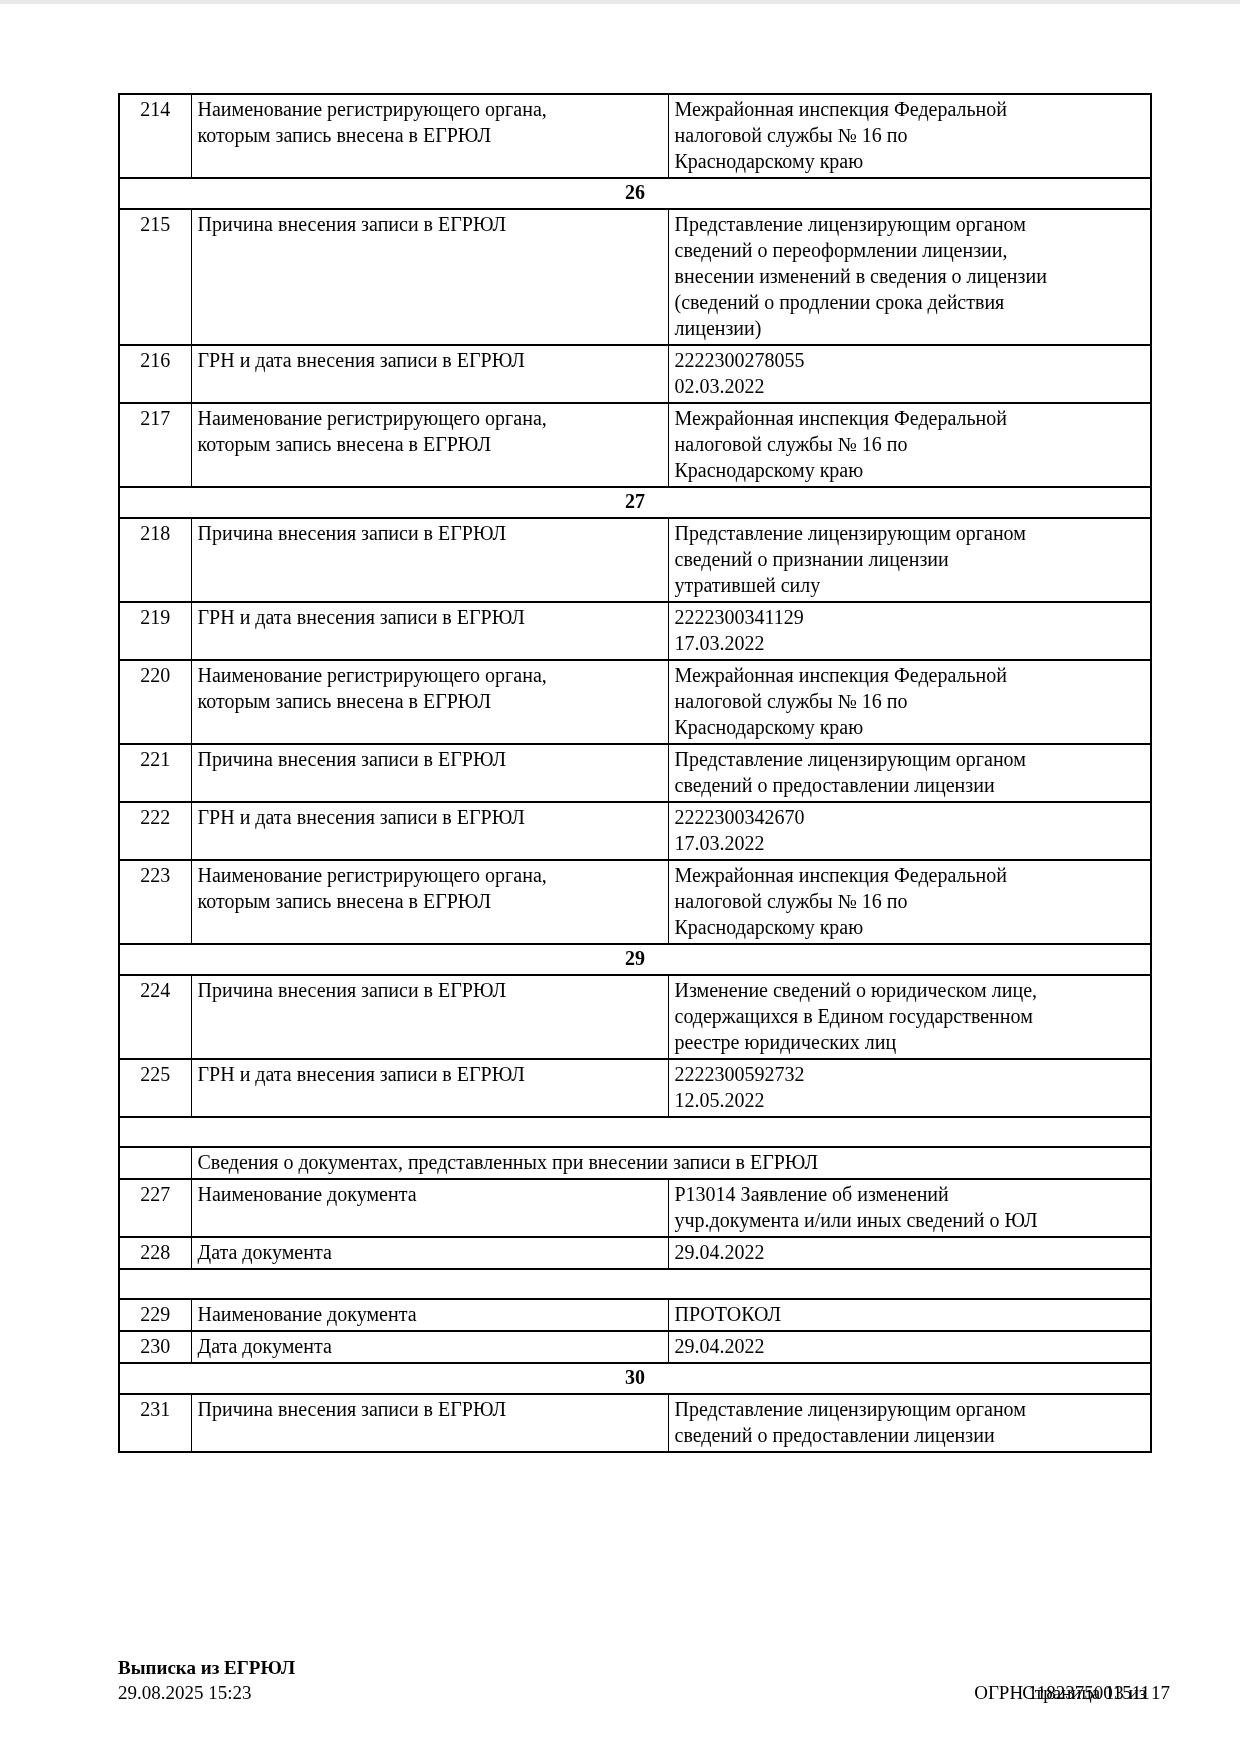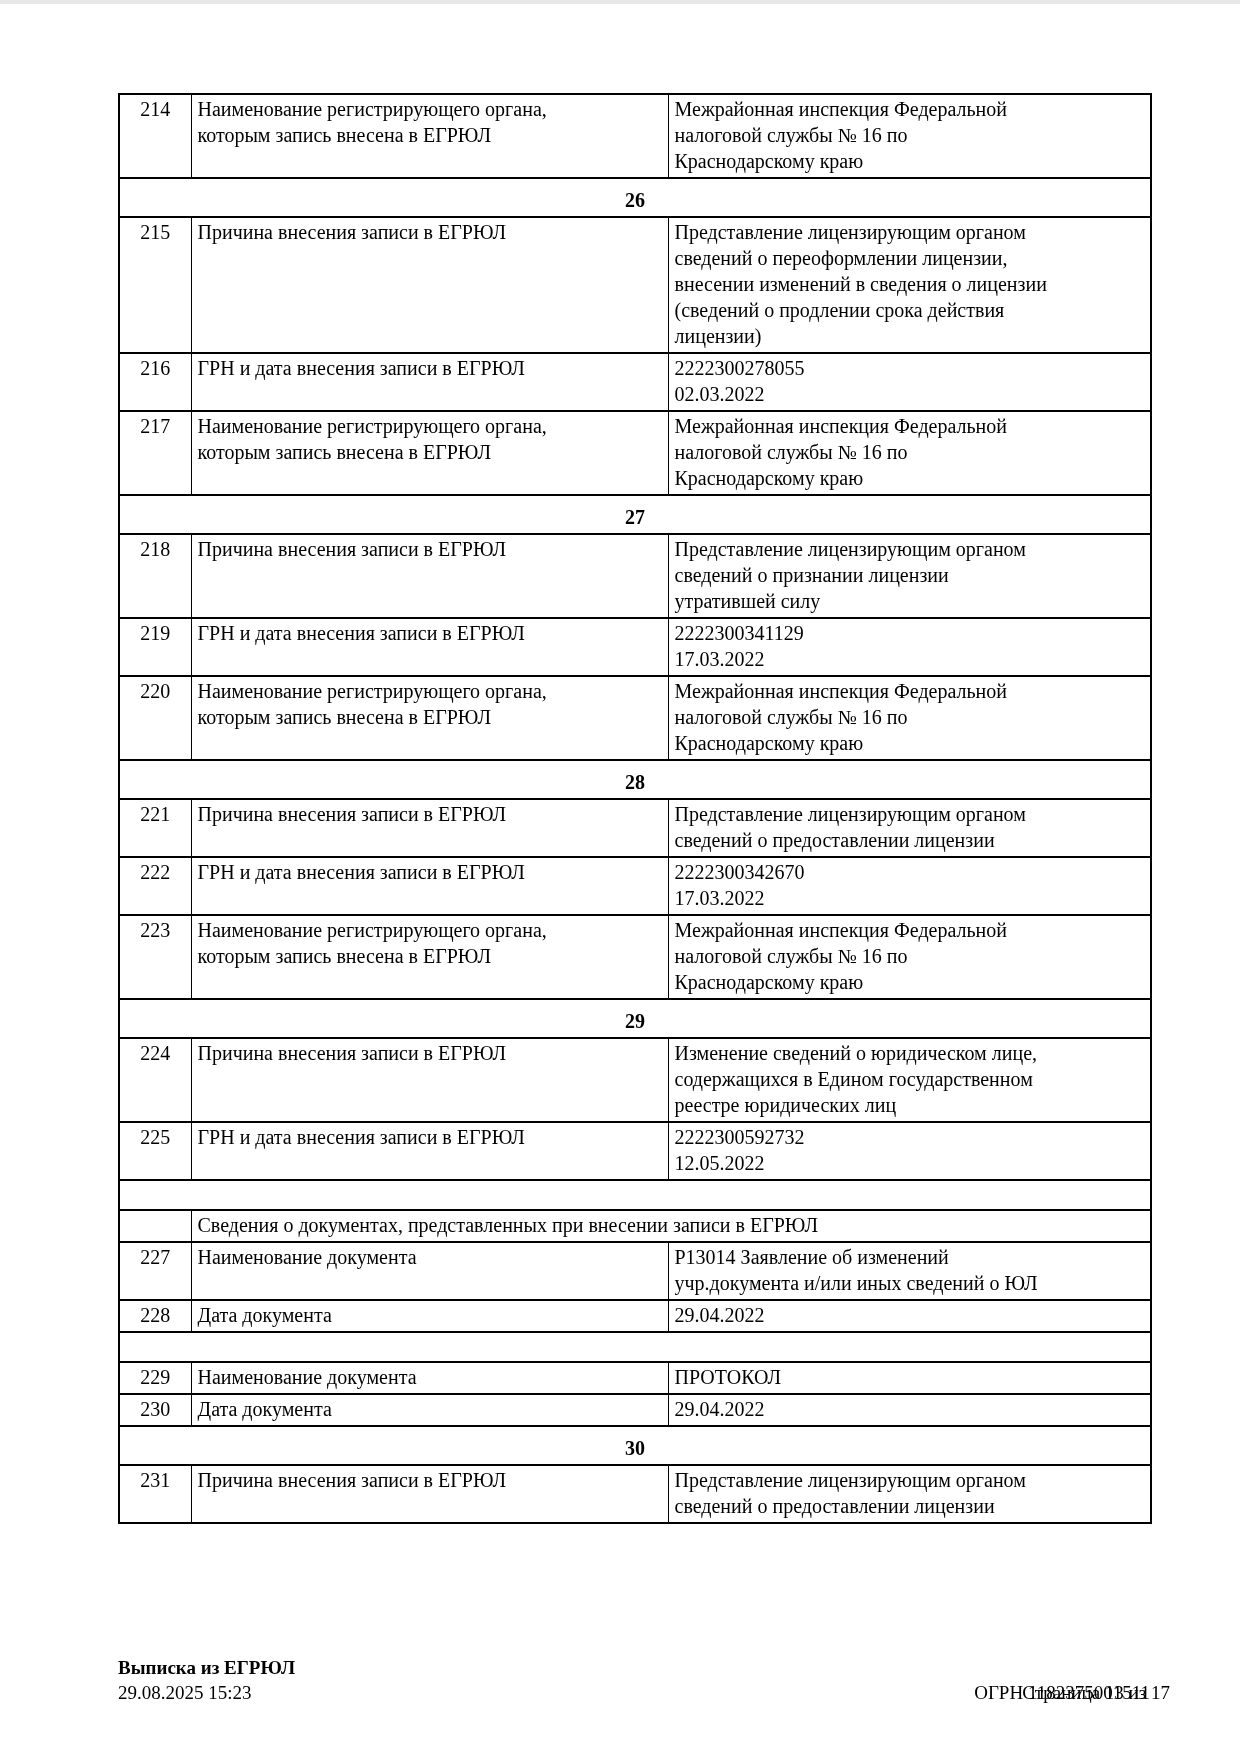--- a/index.html
+++ b/index.html
@@ -36,21 +36,21 @@
   }
   .cell-num {
     text-align: center;
     padding-left: 2px;
     padding-right: 2px;
   }
   .row-section td {
     text-align: center;
     font-weight: bold;
     height: 30px;
-    padding-top: 8px;
+    padding-top: 0;
   }
   .row-spacer td {
     height: 30px;
   }
   .row-subheader td {
     height: 32px;
   }
   .footer {
     position: absolute;
     left: 118px;
@@ -138,23 +138,20 @@
           <td class="cell-value">2222300341129
 17.03.2022</td>
         </tr>
         <tr class="row-entry">
           <td class="cell-num">220</td>
           <td class="cell-label">Наименование регистрирующего органа,
 которым запись внесена в ЕГРЮЛ</td>
           <td class="cell-value">Межрайонная инспекция Федеральной
 налоговой службы № 16 по
 Краснодарскому краю</td>
-        </tr>
-        <tr class="row-section">
-          <td colspan="3">28</td>
         </tr>
         <tr class="row-entry">
           <td class="cell-num">221</td>
           <td class="cell-label">Причина внесения записи в ЕГРЮЛ</td>
           <td class="cell-value">Представление лицензирующим органом
 сведений о предоставлении лицензии</td>
         </tr>
         <tr class="row-entry">
           <td class="cell-num">222</td>
           <td class="cell-label">ГРН и дата внесения записи в ЕГРЮЛ</td>

